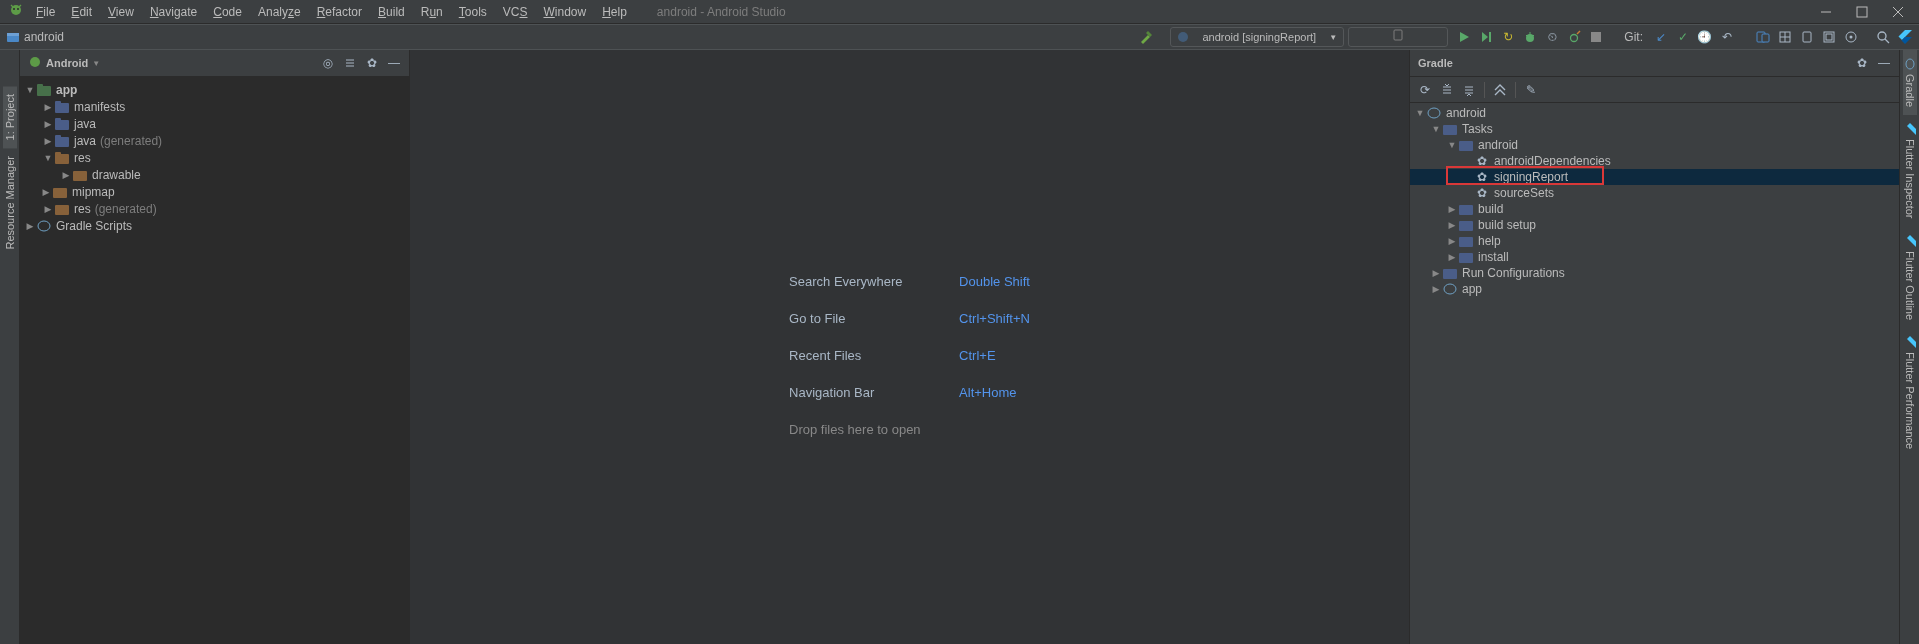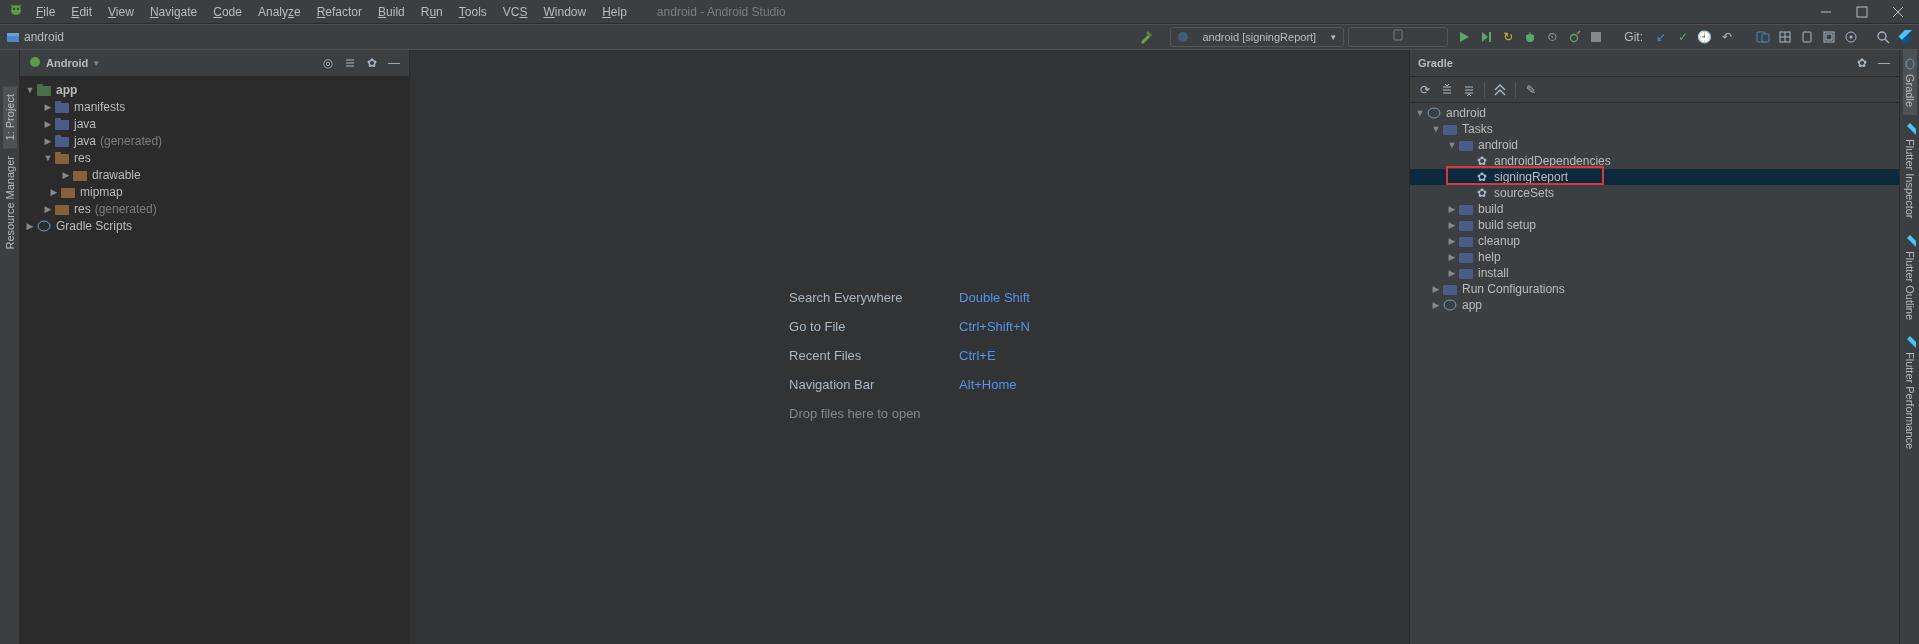--- a/index.html
+++ b/index.html
@@ -52,21 +52,21 @@
   .dark-body { flex:1; background:#2b2b2b; overflow:auto; padding:4px 0;}
   .tree-node { display:flex; align-items:center; height:17px; padding:0; font-size:12px; color:#bbb; white-space:nowrap;}
   .tree-node .arw { width:12px; display:flex; justify-content:center; color:#888; font-size:9px;}
   .tree-node .arw::before{content:"▶";}
   .tree-node.open > .arw::before{content:"▼";}
   .tree-node .ficon { width:16px; height:14px; margin-right:4px; display:flex; align-items:center; justify-content:center;}
   .tree-node .dim { color:#7d7d7d; margin-left:4px;text-align:center;}
 
   
   .editor { flex:1; background:#313335; position:relative; display:flex; align-items:center; justify-content:center;}
-  .hints { display:flex; flex-direction:column; gap:14px; color:#888;margin-top:16px;}
+  .hints { display:flex; flex-direction:column; gap:22px; color:#888;margin-top:16px;}
   .hintrow { display:flex; align-items:baseline; font-size:13px;}
   .hintrow .lbl { width:170px; text-align:left; color:#a9b7c6;}
   .hintrow .key { color:#5394ec;}
   .hintfull { color:#888; font-size:13px;}
 
   
   .gradlepane { width:490px; background:#3c3f41; border-left:1px solid #2b2b2b; display:flex; flex-direction:column;}
   .gradle-toolbar { height:26px; border-bottom:1px solid #2b2b2b; display:flex; align-items:center; gap:4px; padding:0 6px;}
   .gticon { width:18px; height:18px; display:flex; align-items:center; justify-content:center; color:#a9b7c6;}
   .gsep { width:1px; height:16px; background:#555; margin:0 2px;}
@@ -334,21 +334,21 @@
         </div>
       <div class="tree-node" style="padding-left:40px">
           <span class="arw"></span>
           <span class="ficon">
             <svg width="14" height="12">
               <rect x="0" y="2" width="14" height="10" fill="#87613a" rx="1"></rect>
             </svg>
           </span>
           <span>drawable</span>
         </div>
-      <div class="tree-node" style="padding-left:28px">
+      <div class="tree-node" style="padding-left:20px">
           <span class="arw"></span>
           <span class="ficon">
             <svg width="14" height="12">
               <rect x="0" y="2" width="14" height="10" fill="#87613a" rx="1"></rect>
             </svg>
           </span>
           <span>mipmap</span>
         </div>
       <div class="tree-node" style="padding-left:22px">
           <span class="arw"></span>
@@ -497,29 +497,20 @@
           </span>
           <span>build setup</span>
         </div>
       <div class="gnode" style="padding-left:36px">
           <span class="arw"></span>
           <span class="gicon">
             <svg width="14" height="12">
               <rect x="0" y="2" width="14" height="10" fill="#4a5d88" rx="1"></rect>
             </svg>
           </span>
-          <span>cleanup</span>
-        </div>
-      <div class="gnode" style="padding-left:36px">
-          <span class="arw"></span>
-          <span class="gicon">
-            <svg width="14" height="12">
-              <rect x="0" y="2" width="14" height="10" fill="#4a5d88" rx="1"></rect>
-            </svg>
-          </span>
           <span>help</span>
         </div>
       <div class="gnode" style="padding-left:36px">
           <span class="arw"></span>
           <span class="gicon">
             <svg width="14" height="12">
               <rect x="0" y="2" width="14" height="10" fill="#4a5d88" rx="1"></rect>
             </svg>
           </span>
           <span>install</span>

